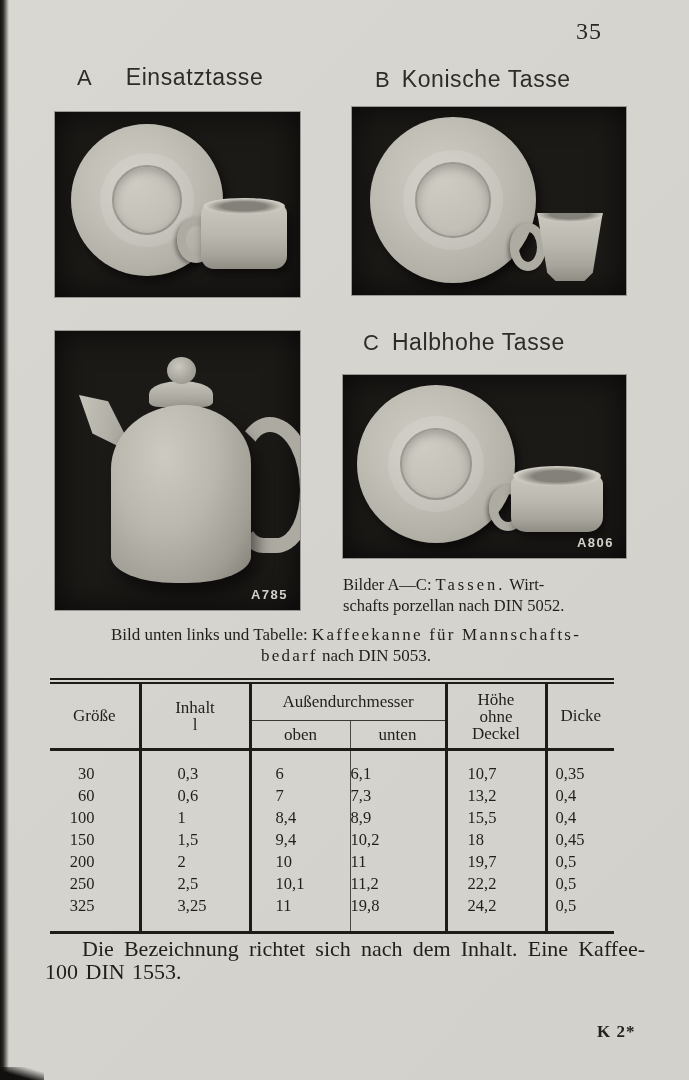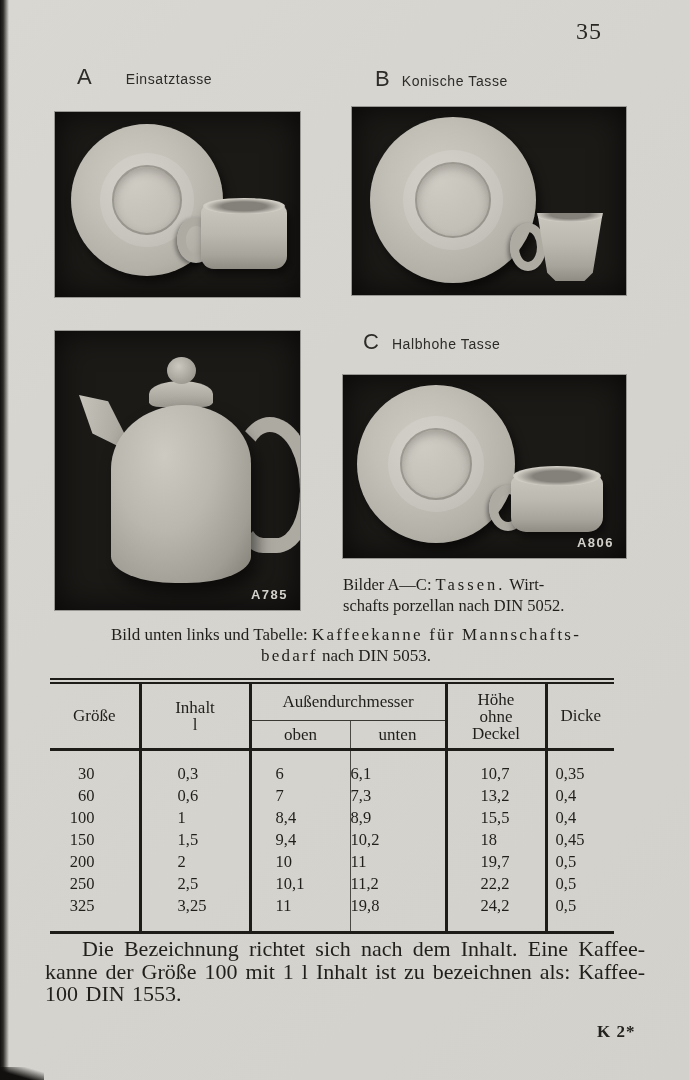--- a/index.html
+++ b/index.html
@@ -25,21 +25,21 @@
   .page-number{
     position:absolute;left:576px;top:18px;
     font-size:24px;letter-spacing:1px;color:#2a2824;
   }
   
   .fig-label{
     position:absolute;display:flex;align-items:baseline;
     font-family:"Liberation Sans","DejaVu Sans",sans-serif;color:#2e2c29;
   }
   .fig-key{font-size:22px;}
-  .fig-title{font-size:14px;letter-spacing:0.6px;}
+  .fig-title{font-size:23px;letter-spacing:0.6px;}
   .fig-a{left:77px;top:64px;}  .fig-a .fig-title{margin-left:34px;}
   .fig-b{left:375px;top:66px;} .fig-b .fig-title{margin-left:12px;}
   .fig-c{left:363px;top:329px;}.fig-c .fig-title{margin-left:13px;}
   
   .photo{
     position:absolute;background:#1c1a17;overflow:hidden;
     box-shadow:inset 0 0 34px rgba(0,0,0,.75), 0 0 0 1px rgba(40,38,34,.35);
   }
   .photo-a{left:55px;top:112px;width:245px;height:185px;}
   .photo-b{left:352px;top:107px;width:274px;height:188px;}
@@ -110,21 +110,21 @@
   .c-groesse,.c-inhalt,.c-ad,.c-hoehe{border-right:3px solid #1e1c18;}
   .c-ad{border-bottom:1.5px solid #3a3832;}
   .c-oben{border-right:1.5px solid #4a4842;}
   .c-unten{border-right:3px solid #1e1c18;}
   .hline{line-height:17px;font-size:17px;}
   tbody td{height:22px;font-size:16.5px;}
   tbody td:nth-child(1){border-right:3px solid #1e1c18;text-align:right;padding-right:44px;}
   tbody td:nth-child(2){border-right:3px solid #1e1c18;padding-left:36px;}
   tbody td:nth-child(3){border-right:1.5px solid #4a4842;padding-left:24px;}
   tbody td:nth-child(4){border-right:3px solid #1e1c18;margin-left:48px;}
-  tbody td:nth-child(5){border-right:3px solid #1e1c18;padding-left:33px;}
+  tbody td:nth-child(5){border-right:3px solid #1e1c18;padding-left:20px;}
   tbody td:nth-child(6){padding-left:8px;}
   tbody tr:first-child td{padding-top:12px;}
   tbody tr:last-child td{padding-bottom:14px;}
   
   .bodytext{position:absolute;left:45px;top:938px;width:600px;
     font-size:22px;line-height:22.5px;word-spacing:2px;color:#211f1b;}
   .jline{text-align:justify;text-align-last:justify;}
   .indent{padding-left:37px;}
   .footer-mark{position:absolute;left:597px;top:1022px;
     font-size:17px;font-weight:bold;letter-spacing:1px;}
@@ -298,18 +298,17 @@
             <td>19,8</td>
             <td>24,2</td>
             <td>0,5</td>
           </tr>
         </tbody>
     </table>
   </div>
 
   <div class="bodytext">
     <div class="jline indent">Die Bezeichnung richtet sich nach dem Inhalt. Eine Kaffee-</div>
-    <div class="jline">kanne der Größe 100 mit 1 l Inhalt ist zu bezeichnen als: Kaffee-</div>
     <div>100 DIN 1553.</div>
   </div>
 
   <div class="footer-mark">K 2*</div>
 </div>
 
 </body></html>

